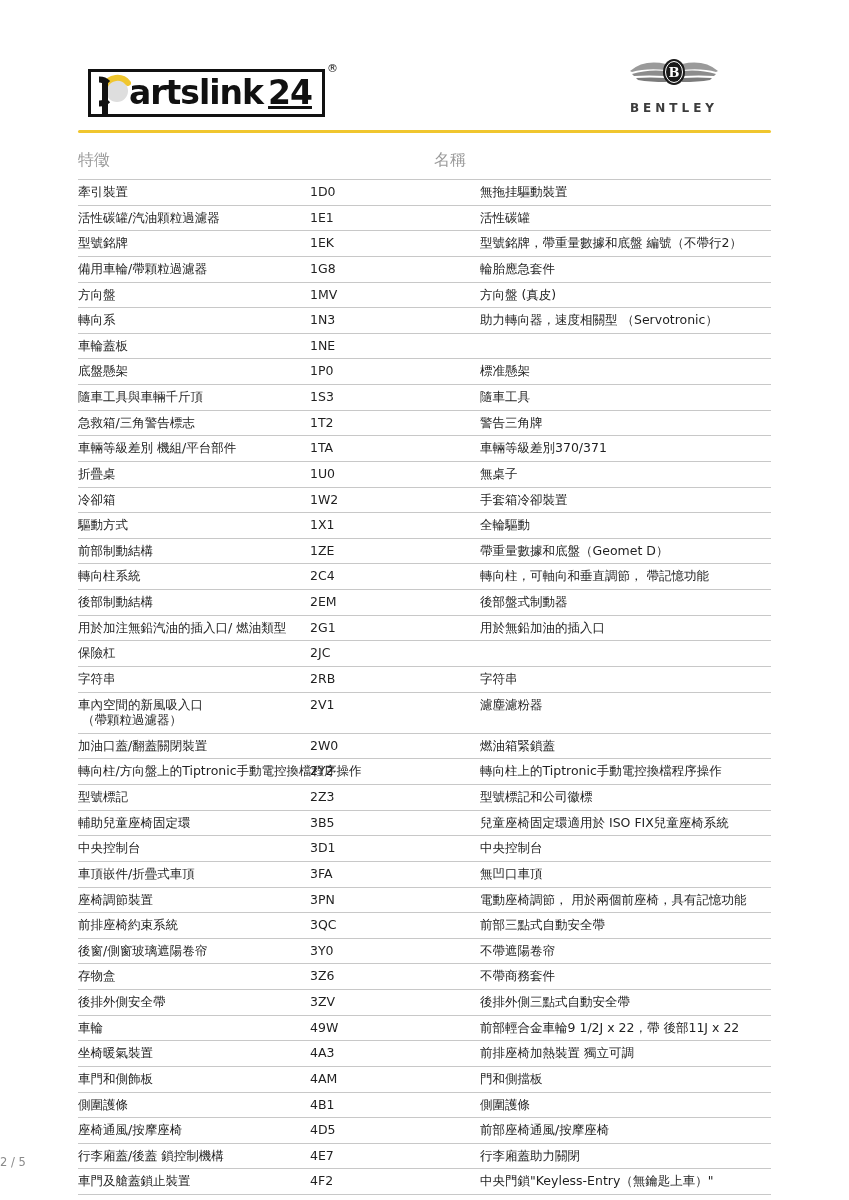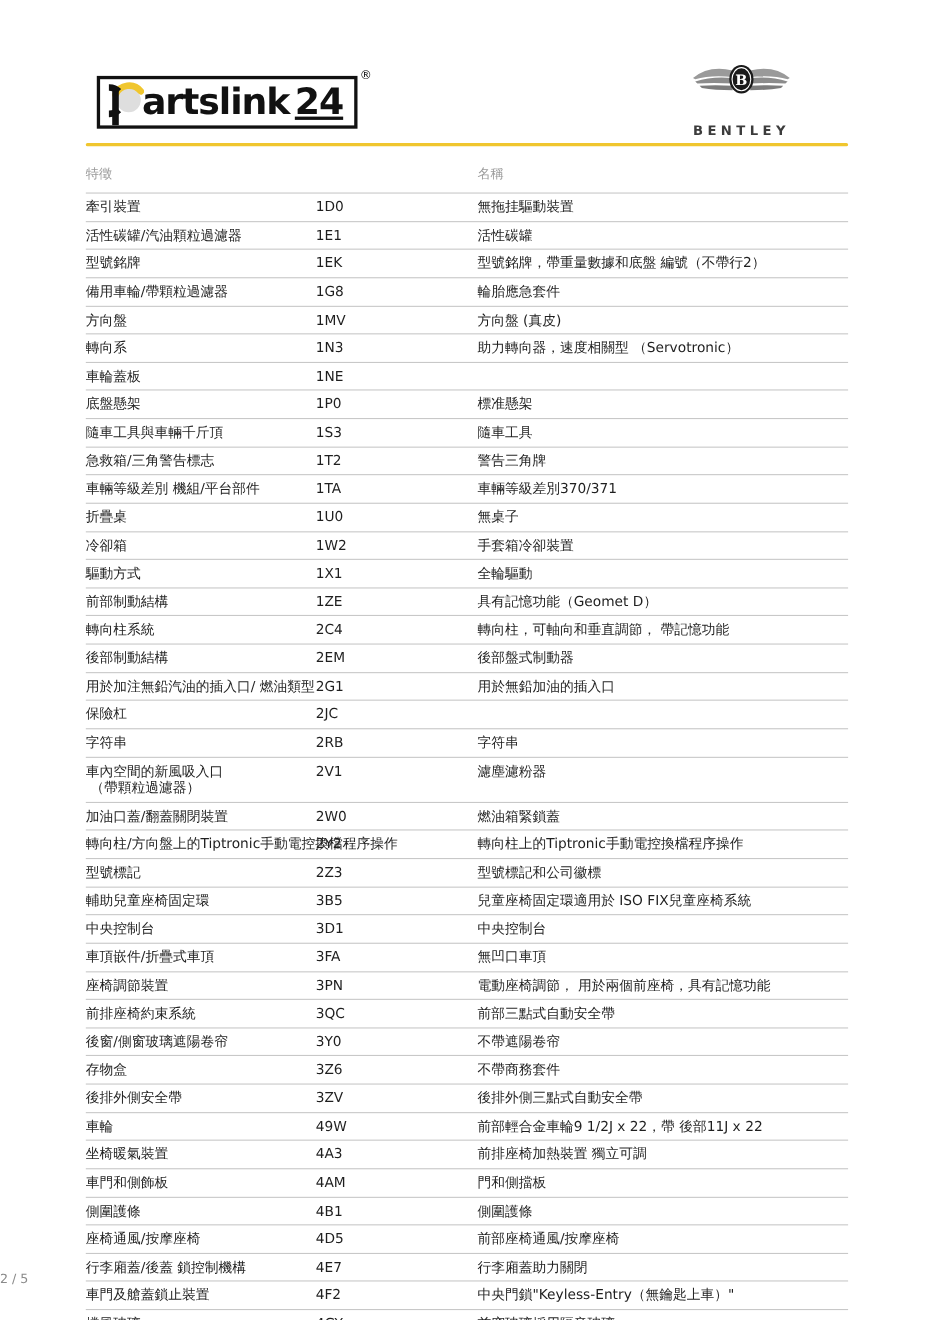--- a/index.html
+++ b/index.html
@@ -55,21 +55,21 @@
   .p-mark { display: block; margin-right: -2px; }
 
   .bentley {
     position: absolute;
     right: 0;
     top: 0;
     width: 104px;
     text-align: center;
   }
   .bentley-name {
-    margin-top: 13px;
+    margin-top: 2px;
     font-size: 12px;
     font-weight: 600;
     letter-spacing: 4px;
     color: #3c3c3c;
     white-space: nowrap;
   }
 
   
   .yellow-rule {
     position: absolute;
@@ -83,33 +83,34 @@
   
   .feature-table {
     position: absolute;
     top: 150px;
     left: 78px;
     width: 693px;
   }
   .thead {
     display: grid;
     grid-template-columns: 209px 147px 1fr;
-    font-size: 12px;
+    font-size: 16px;
     color: #9a9a9a;
     padding-bottom: 8px;
   }
   .tbody { border-bottom: 1px solid #c8c8c8; }
   .row {
     display: grid;
     grid-template-columns: 209px 147px 1fr;
     border-top: 1px solid #c8c8c8;
     padding: 4px 0 5px 0;
     font-size: 12.5px;
     line-height: 1.25;
     color: #1f1f1f;
+    gap: 23px;
   }
   .cell-feature, .cell-name { white-space: pre; }
   .cell-feature { overflow: visible; }
   .cell-code { white-space: nowrap; }
 
   
   .footer {
     position: absolute;
     top: 1155px;
     left: 0;
@@ -233,21 +234,21 @@
           <span class="cell-name">手套箱冷卻裝置</span>
         </div>
         <div class="row">
           <span class="cell-feature">驅動方式</span>
           <span class="cell-code">1X1</span>
           <span class="cell-name">全輪驅動</span>
         </div>
         <div class="row">
           <span class="cell-feature">前部制動結構</span>
           <span class="cell-code">1ZE</span>
-          <span class="cell-name">具有記憶功能（Geomet D）</span>
+          <span class="cell-name">帶重量數據和底盤（Geomet D）</span>
         </div>
         <div class="row">
           <span class="cell-feature">轉向柱系統</span>
           <span class="cell-code">2C4</span>
           <span class="cell-name">轉向柱，可軸向和垂直調節， 帶記憶功能</span>
         </div>
         <div class="row">
           <span class="cell-feature">後部制動結構</span>
           <span class="cell-code">2EM</span>
           <span class="cell-name">後部盤式制動器</span>

